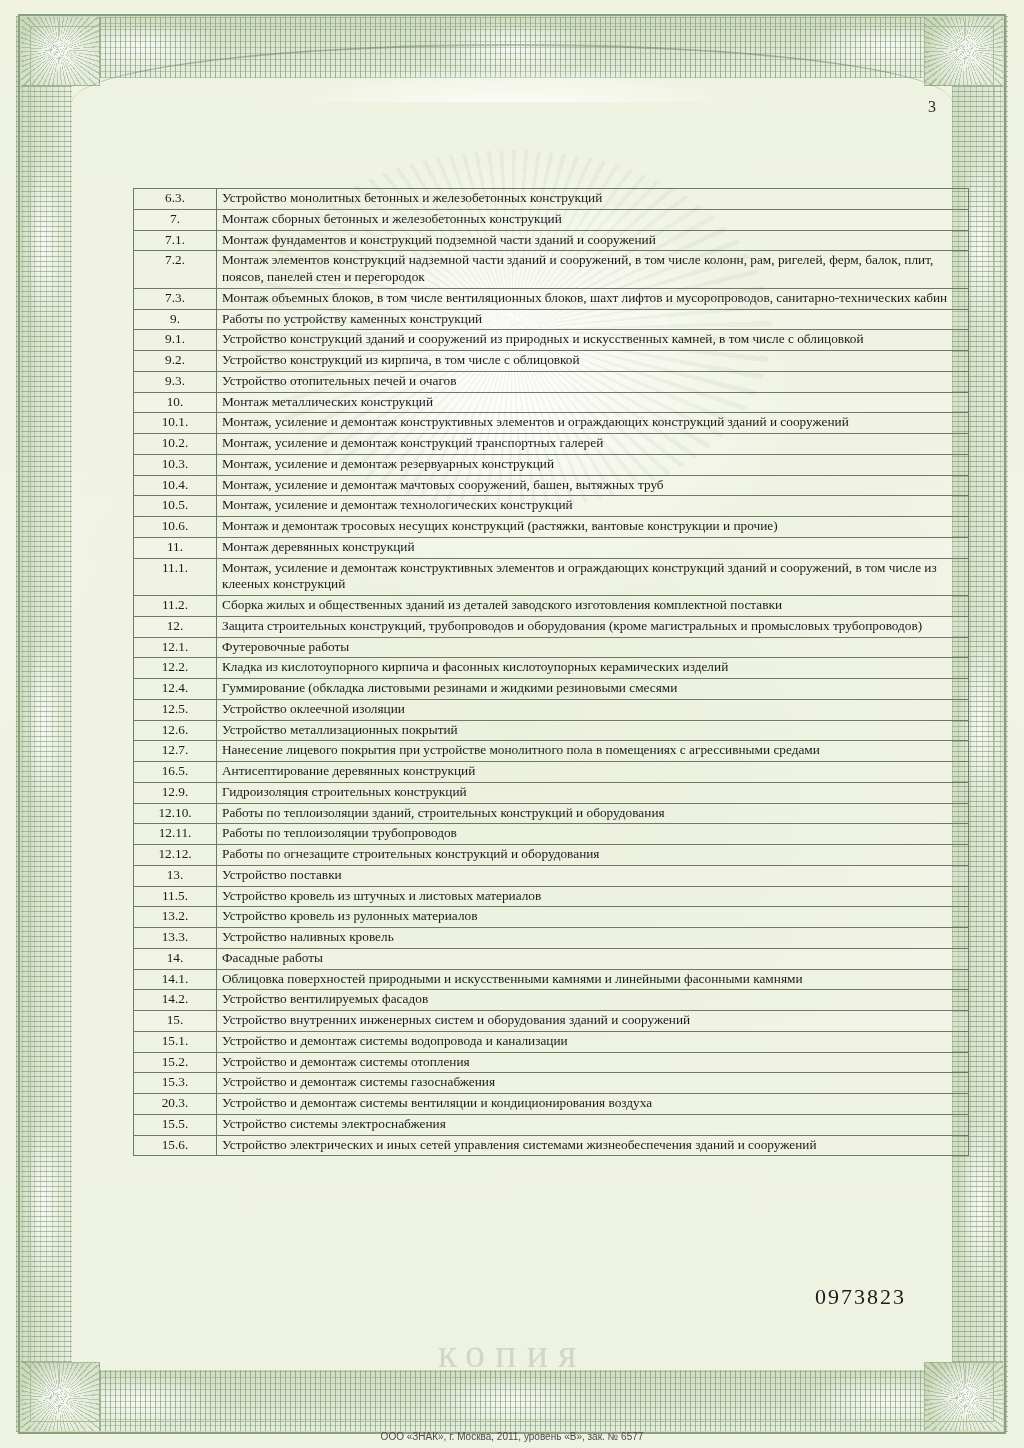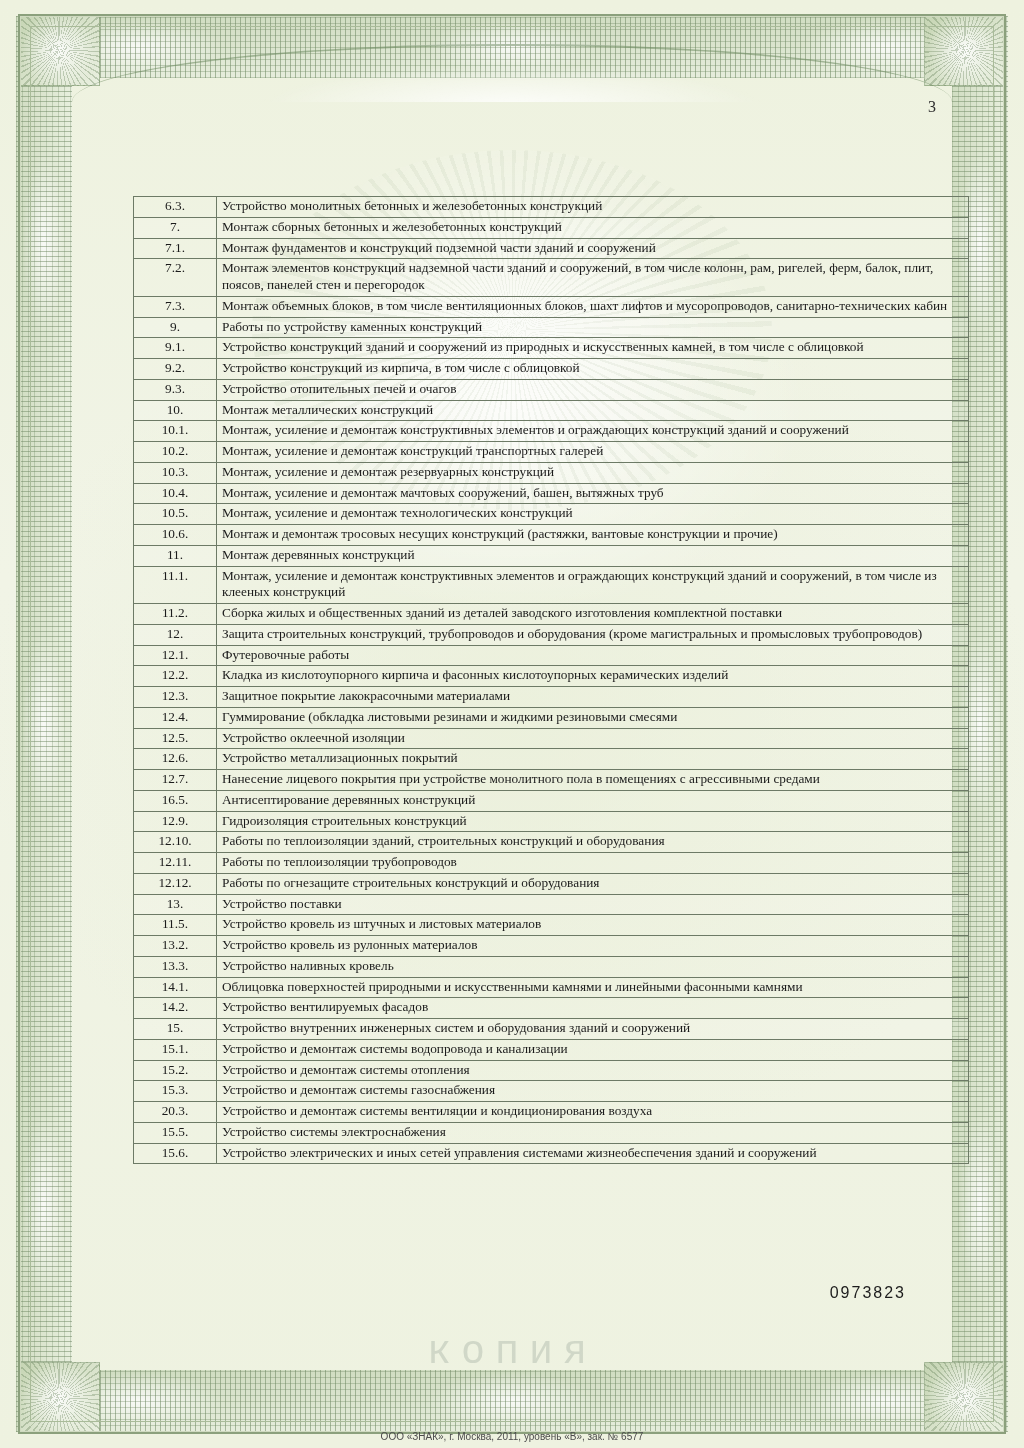--- a/index.html
+++ b/index.html
@@ -113,21 +113,21 @@
     right: 88px;
     top: 98px;
     font-size: 16px;
     color: #2d2d2d;
   }
 
   
   .table-wrap {
     position: absolute;
     left: 105px;
-    top: 196px;
+    top: 188px;
     width: 836px;
     padding-left: 28px;
   }
   table.reg {
     width: 100%;
     border-collapse: collapse;
     table-layout: fixed;
   }
   table.reg td {
     border: 1px solid #6d7a66;
@@ -148,31 +148,31 @@
   tr.group td.txt,
   tr.group td.num {
     background: rgba(255,255,255,0.12);
   }
 
   
   .serial {
     position: absolute;
     right: 118px;
     top: 1284px;
-    font-family: Liberation Sans, sans-serif;
-    font-size: 16px;
+    font-family: Liberation Serif, serif;
+    font-size: 22px;
     letter-spacing: 2px;
     color: #1c1c1c;
   }
   .kopiya {
     position: absolute;
     left: 0; right: 0;
     top: 1330px;
     text-align: center;
-    font-family: Liberation Mono, monospace;
+    font-family: Liberation Serif, serif;
     font-size: 40px;
     letter-spacing: 10px;
     color: rgba(150,160,150,0.33);
     text-transform: lowercase;
     pointer-events: none;
   }
   .footer-imprint {
     position: absolute;
     left: 0; right: 0;
     bottom: 6px;
@@ -289,24 +289,20 @@
           </tr>
           <tr>
             <td class="num">12.1.</td>
             <td class="txt">Футеровочные работы</td>
           </tr>
           <tr>
             <td class="num">12.2.</td>
             <td class="txt">Кладка из кислотоупорного кирпича и фасонных кислотоупорных керамических изделий</td>
           </tr>
           <tr>
-            <td class="num">12.3.</td>
-            <td class="txt">Защитное покрытие лакокрасочными материалами</td>
-          </tr>
-          <tr>
             <td class="num">12.4.</td>
             <td class="txt">Гуммирование (обкладка листовыми резинами и жидкими резиновыми смесями</td>
           </tr>
           <tr>
             <td class="num">12.5.</td>
             <td class="txt">Устройство оклеечной изоляции</td>
           </tr>
           <tr>
             <td class="num">12.6.</td>
             <td class="txt">Устройство металлизационных покрытий</td>
@@ -343,20 +339,24 @@
             <td class="num">11.5.</td>
             <td class="txt">Устройство кровель из штучных и листовых материалов</td>
           </tr>
           <tr>
             <td class="num">13.2.</td>
             <td class="txt">Устройство кровель из рулонных материалов</td>
           </tr>
           <tr>
             <td class="num">13.3.</td>
             <td class="txt">Устройство наливных кровель</td>
+          </tr>
+          <tr class="group">
+            <td class="num">14.</td>
+            <td class="txt">Фасадные работы</td>
           </tr>
           <tr>
             <td class="num">14.1.</td>
             <td class="txt">Облицовка поверхностей природными и искусственными камнями и линейными фасонными камнями</td>
           </tr>
           <tr>
             <td class="num">14.2.</td>
             <td class="txt">Устройство вентилируемых фасадов</td>
           </tr>
           <tr class="group">

